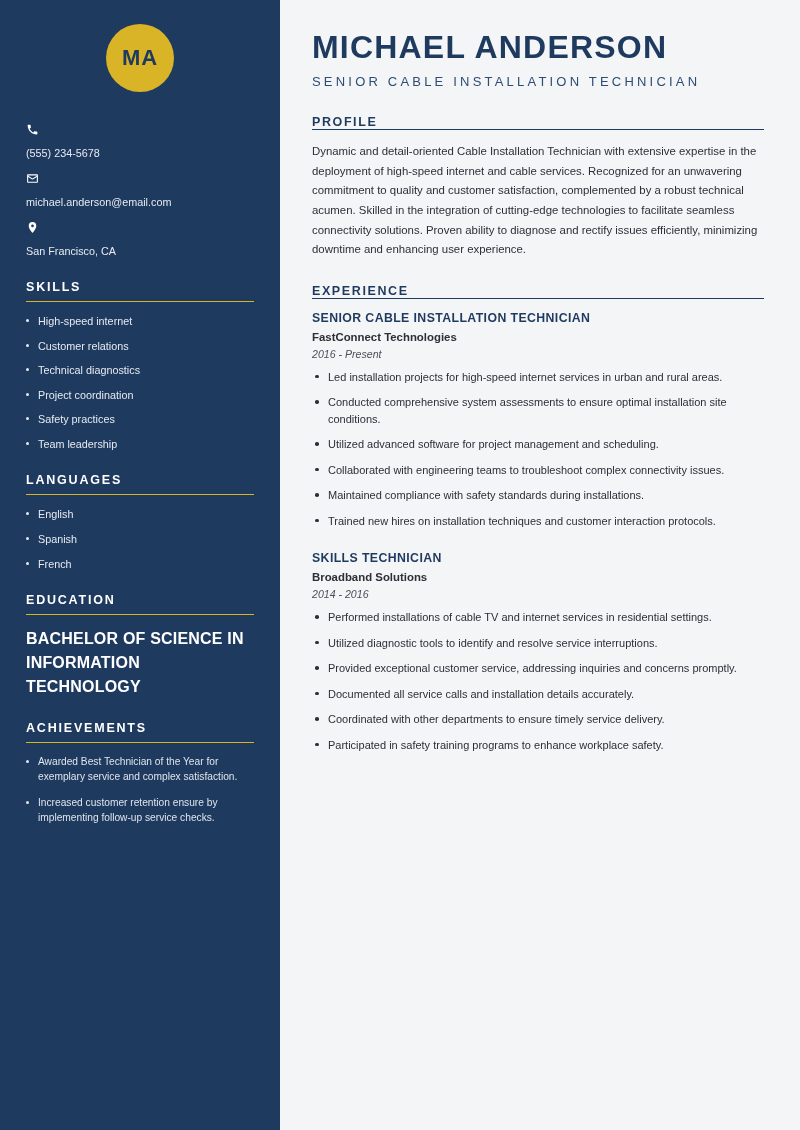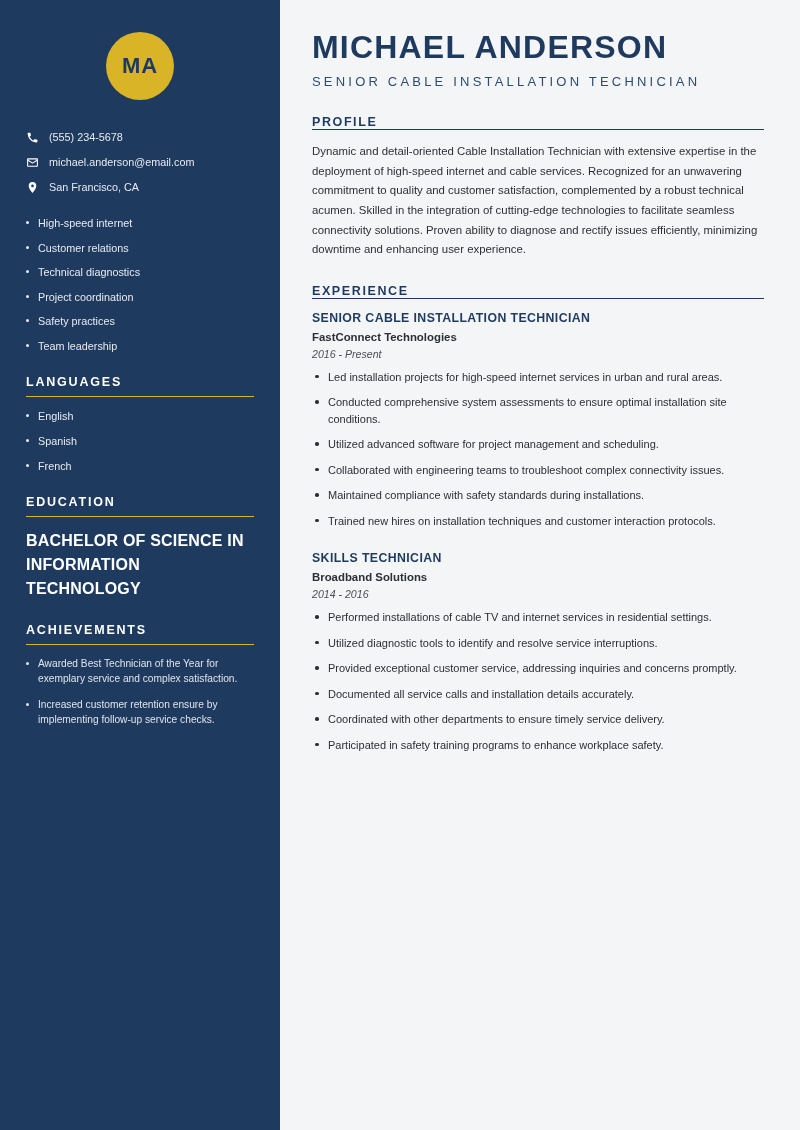--- a/index.html
+++ b/index.html
@@ -22,21 +22,21 @@
     width: 280px;
     background: #1e3a5f;
     color: #ffffff;
     padding: 0 0 0 0;
     position: relative;
     flex: 0 0 280px;
   }
   .avatar-wrap {
     display: flex;
     justify-content: center;
-    padding-top: 32px;
+    padding-top: 24px;
     padding-bottom: 30px;
   }
   .avatar {
     width: 68px;
     height: 68px;
     border-radius: 50%;
     background: #d9b426;
     color: #1e3a5f;
     display: flex;
     align-items: center;
@@ -56,20 +56,21 @@
     margin-bottom: 12px;
   }
   .contact-row {
     display: flex;
     align-items: flex-start;
     gap: 10px;
     margin-bottom: 11px;
     font-size: 10.8px;
     color: #e7eaf0;
     line-height: 1.3;
+    flex-direction: column;
   }
   .ico {
     width: 13px;
     height: 13px;
     flex: 0 0 13px;
     display: inline-block;
     margin-top: 1px;
     fill: #ffffff;
   }
   ul.side-list { list-style: none; }
@@ -222,20 +223,21 @@
 
       <div class="contact-row">
         <svg class="ico" viewBox="0 0 24 24">
             <path d="M12 2a7 7 0 00-7 7c0 5.2 7 13 7 13s7-7.8 7-13a7 7 0 00-7-7zm0 9.5A2.5 2.5 0 1112 6.5a2.5 2.5 0 010 5z"></path>
           </svg>
         <span>San Francisco, CA</span>
       </div>
     </section>
 
     <section class="side-section">
+      <div class="side-title">SKILLS</div>
       <ul class="side-list">
         <li>High-speed internet</li>
         <li>Customer relations</li>
         <li>Technical diagnostics</li>
         <li>Project coordination</li>
         <li>Safety practices</li>
         <li>Team leadership</li>
       </ul>
     </section>
 

